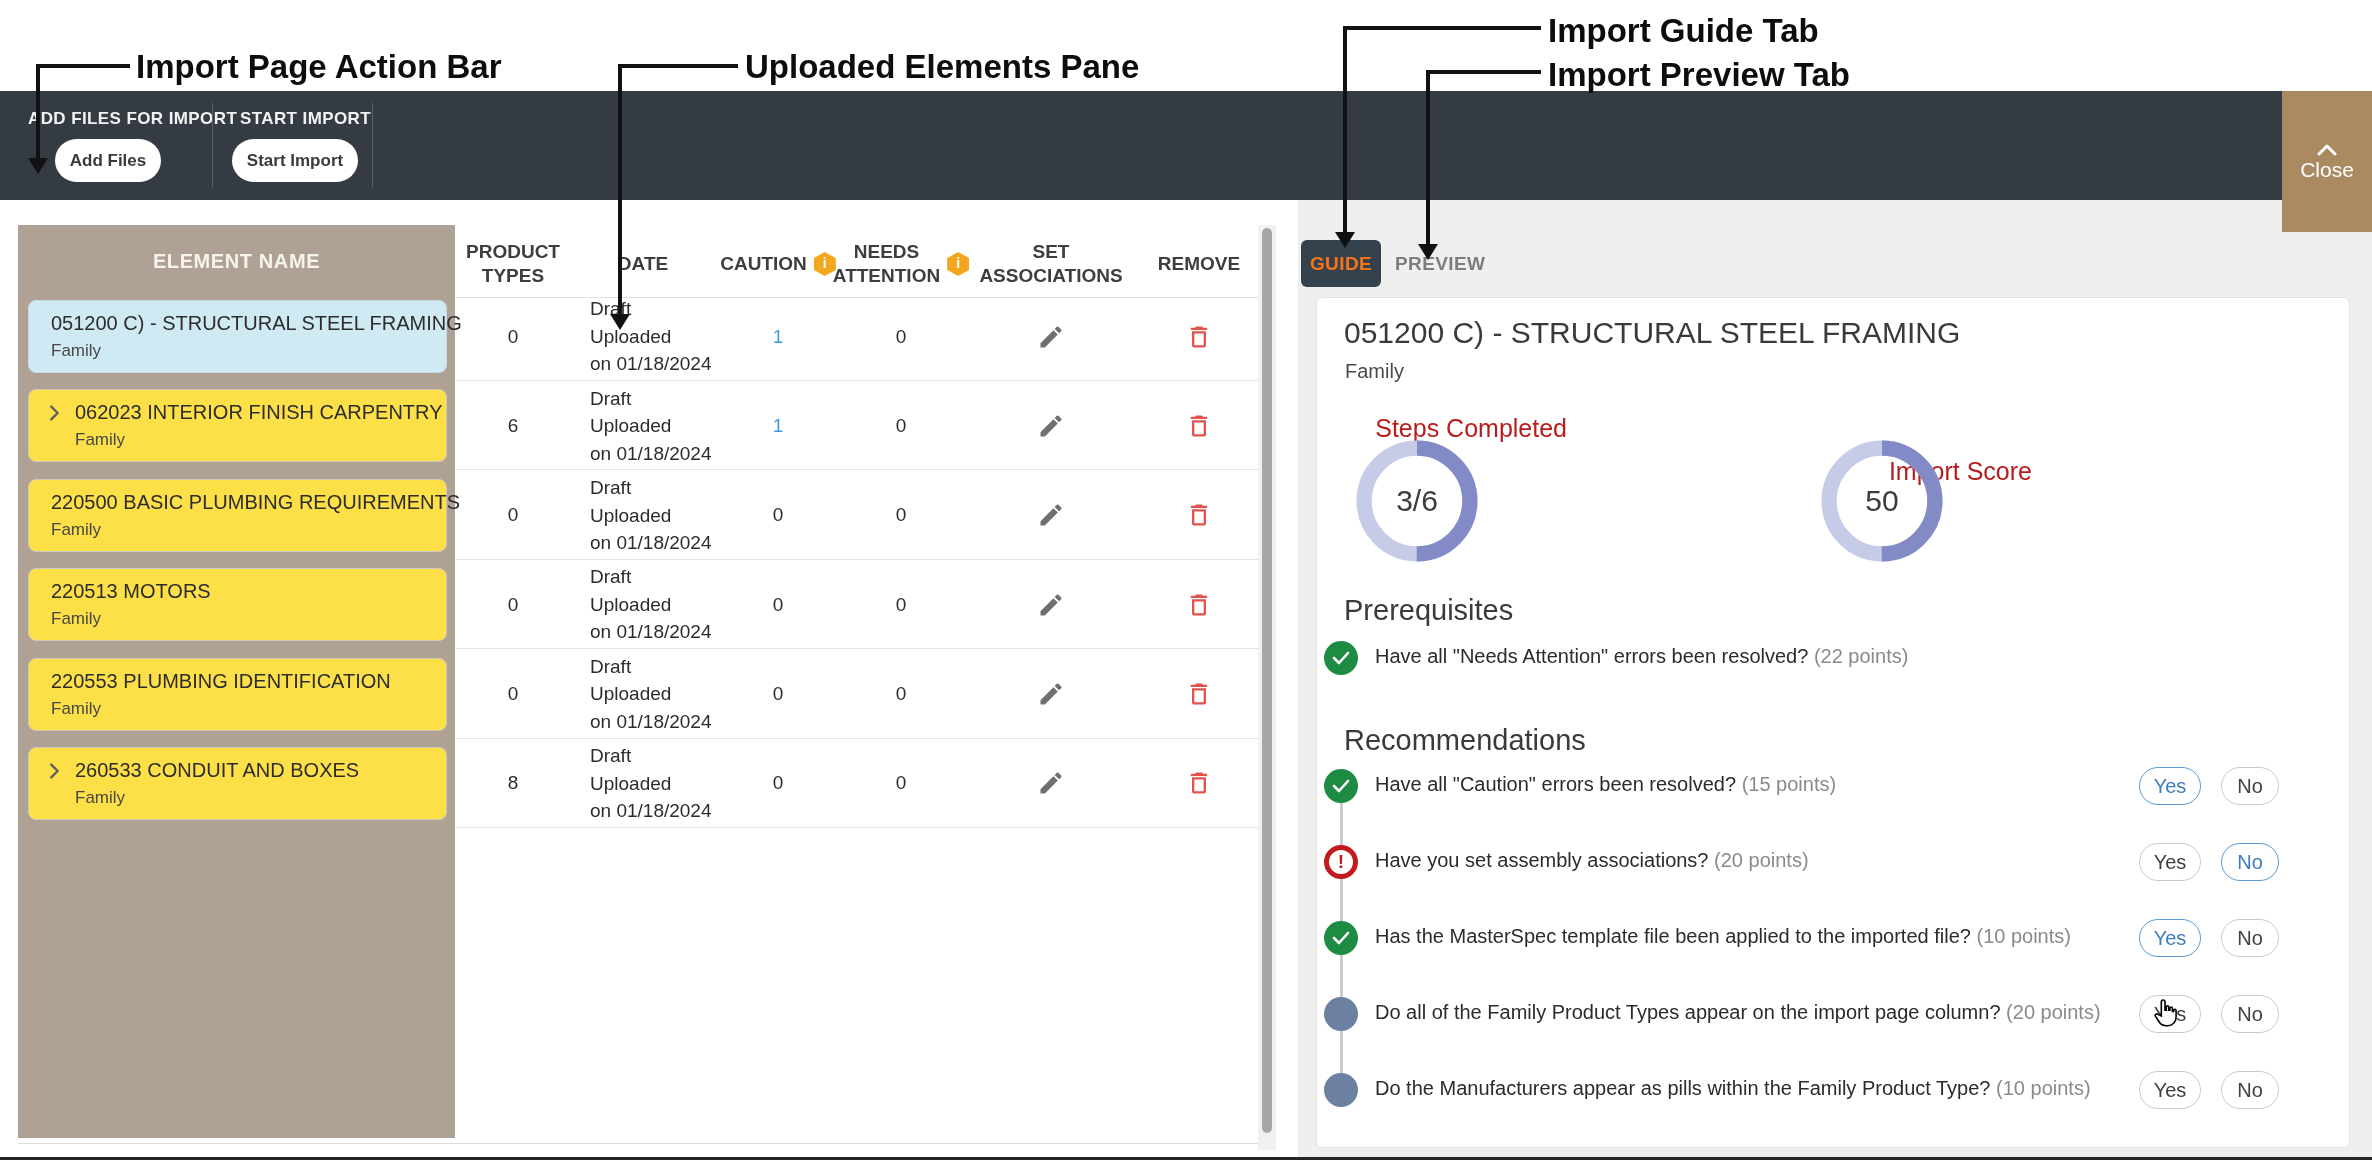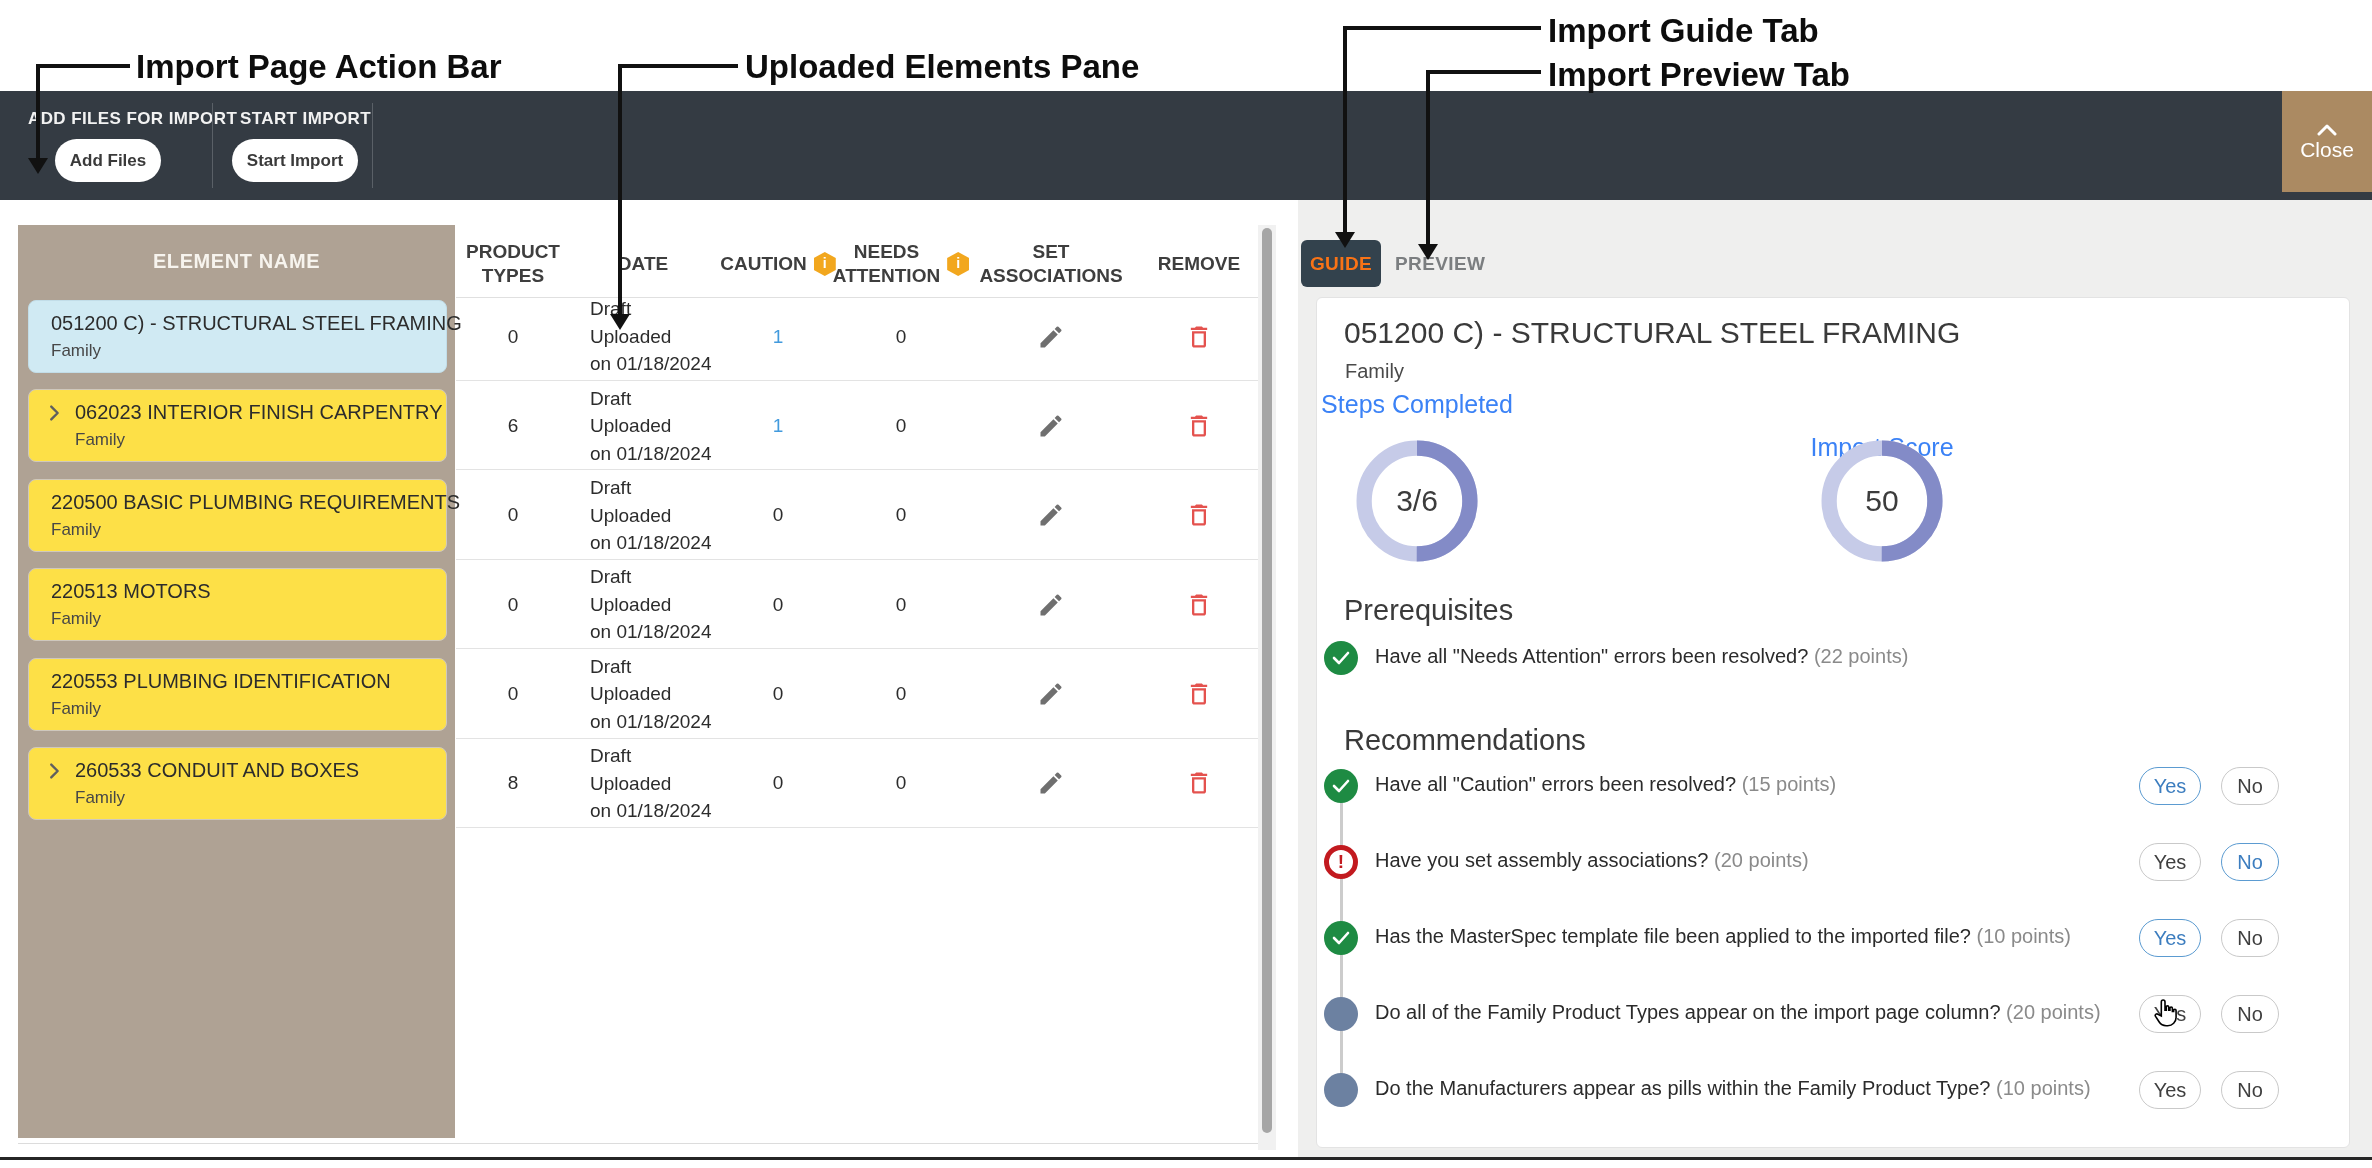--- a/index.html
+++ b/index.html
@@ -10,21 +10,21 @@
   
   .ann-text { position:absolute; font-size:33px; font-weight:bold; color:#0d0d0d; white-space:nowrap; z-index:40; }
   .ann-seg { position:absolute; background:#111; z-index:40; }
   .ann-tip { position:absolute; width:0; height:0; border-left:10px solid transparent; border-right:10px solid transparent; border-top:16px solid #111; z-index:40; }
 
   
   .action-bar { position:absolute; left:0; top:91px; width:2372px; height:109px; background:#343b43; z-index:10; }
   .ab-label { position:absolute; top:18px; font-size:17px; font-weight:bold; color:#f2f2f2; letter-spacing:.4px; white-space:nowrap; }
   .pill-white { position:absolute; top:48px; height:43px; background:#ffffff; border:none; border-radius:22px; font-family:inherit; font-size:17px; font-weight:bold; color:#3a3a3a; cursor:pointer; }
   .ab-divider { position:absolute; top:12px; width:1px; height:85px; background:#5a6067; }
-  .close-btn { position:absolute; right:0; top:0; width:90px; height:101px; background:#ab8a62; border:none; color:#ffffff; font-family:inherit; cursor:pointer; text-align:center; }
+  .close-btn { position:absolute; right:0; top:0; width:90px; height:141px; background:#ab8a62; border:none; color:#ffffff; font-family:inherit; cursor:pointer; text-align:center; }
   .close-btn .caret { display:block; margin:0 auto 2px auto; }
   .close-btn .close-label { font-size:21px; color:#ffffff; }
 
   
   .left-pane { position:absolute; left:0; top:200px; width:1298px; height:957px; background:#ffffff; }
   .tan-col { position:absolute; left:18px; top:25px; width:437px; height:913px; background:#afa294; }
   .el-header { position:absolute; left:18px; top:25px; width:437px; height:72px; display:flex; align-items:center; justify-content:center; font-size:20px; font-weight:bold; color:#f7f4ee; letter-spacing:.6px; }
   .col-header { position:absolute; top:32px; height:64px; display:flex; align-items:center; justify-content:center; gap:7px; font-size:19px; font-weight:bold; color:#3e3e3e; text-align:center; line-height:1.25; white-space:pre-line; }
   .hex-icon { width:22px; height:24px; background:#f2a71e; clip-path:polygon(50% 0,100% 25%,100% 75%,50% 100%,0 75%,0 25%); color:#fff; font-size:14px; font-weight:bold; display:flex; align-items:center; justify-content:center; flex:0 0 auto; }
   .header-sep { position:absolute; left:456px; top:97px; width:802px; height:1px; background:#e0e0e0; }
@@ -53,21 +53,21 @@
   .vscroll-thumb { position:absolute; left:1262px; top:28px; width:10px; height:905px; background:#a6a6a6; border-radius:5px; cursor:pointer; }
   .hscroll-line { position:absolute; left:18px; top:943px; width:1240px; height:1px; background:#dcdcdc; }
 
   
   .right-pane { position:absolute; left:1298px; top:200px; width:1074px; height:957px; background:#efefee; }
   .tab-guide { position:absolute; left:3px; top:40px; width:80px; height:47px; background:#33424d; border:none; border-radius:6px; color:#f97316; font-family:inherit; font-size:19px; font-weight:bold; letter-spacing:.4px; cursor:pointer; }
   .tab-preview { position:absolute; left:97px; top:40px; height:47px; background:none; border:none; font-family:inherit; font-size:19px; font-weight:bold; letter-spacing:.4px; color:#7b7e80; cursor:pointer; }
   .g-card { position:absolute; left:18px; top:97px; width:1034px; height:851px; background:#ffffff; border:1px solid #e3e3e3; border-radius:6px; }
   .g-title { position:absolute; left:27px; top:18px; font-size:30px; color:#3a3a3a; white-space:nowrap; }
   .g-sub { position:absolute; left:28px; top:62px; font-size:20px; color:#4a4a4a; }
-  .ring-label { position:absolute; top:92px; width:300px; text-align:center; font-size:25px; color:#3b82f6; }
+  .ring-label { position:absolute; top:116px; width:300px; text-align:right; font-size:25px; color:#b91c1c; }
   .ring-svg { position:absolute; top:142px; width:122px; height:122px; }
   .ring-value { position:absolute; top:142px; width:122px; height:122px; display:flex; align-items:center; justify-content:center; font-size:30px; color:#3c3c3c; }
   .g-h { position:absolute; left:27px; font-size:29px; color:#3a3a3a; }
   .rec-connector { position:absolute; left:23px; width:3px; background:#cccccc; }
   .check-row { position:absolute; left:0; width:1034px; height:0; }
   .status-dot { position:absolute; left:7px; top:-17px; width:34px; height:34px; border-radius:50%; display:flex; align-items:center; justify-content:center; }
   .status-dot.done { background:#1e8b43; }
   .status-dot.error { background:#ffffff; border:5px solid #c21a1f; color:#c21a1f; font-weight:bold; font-size:19px; }
   .status-dot.pending { background:#6c81a1; }
   .q-line { position:absolute; left:58px; top:-13px; font-size:20px; color:#2b2b2b; white-space:nowrap; }

